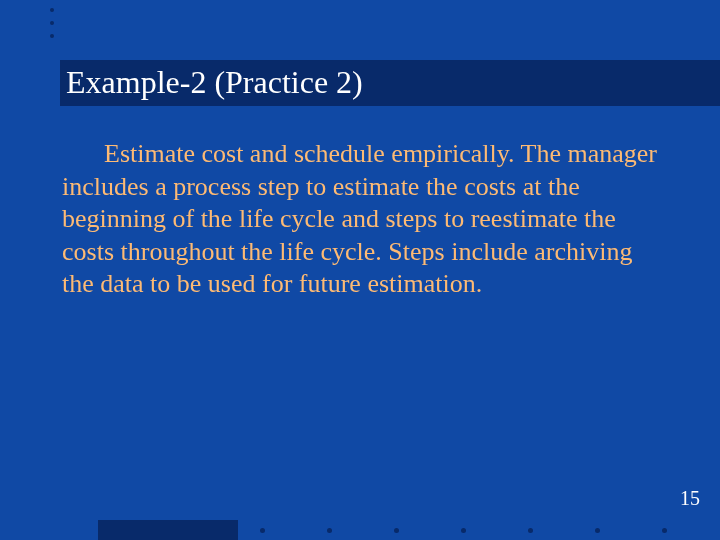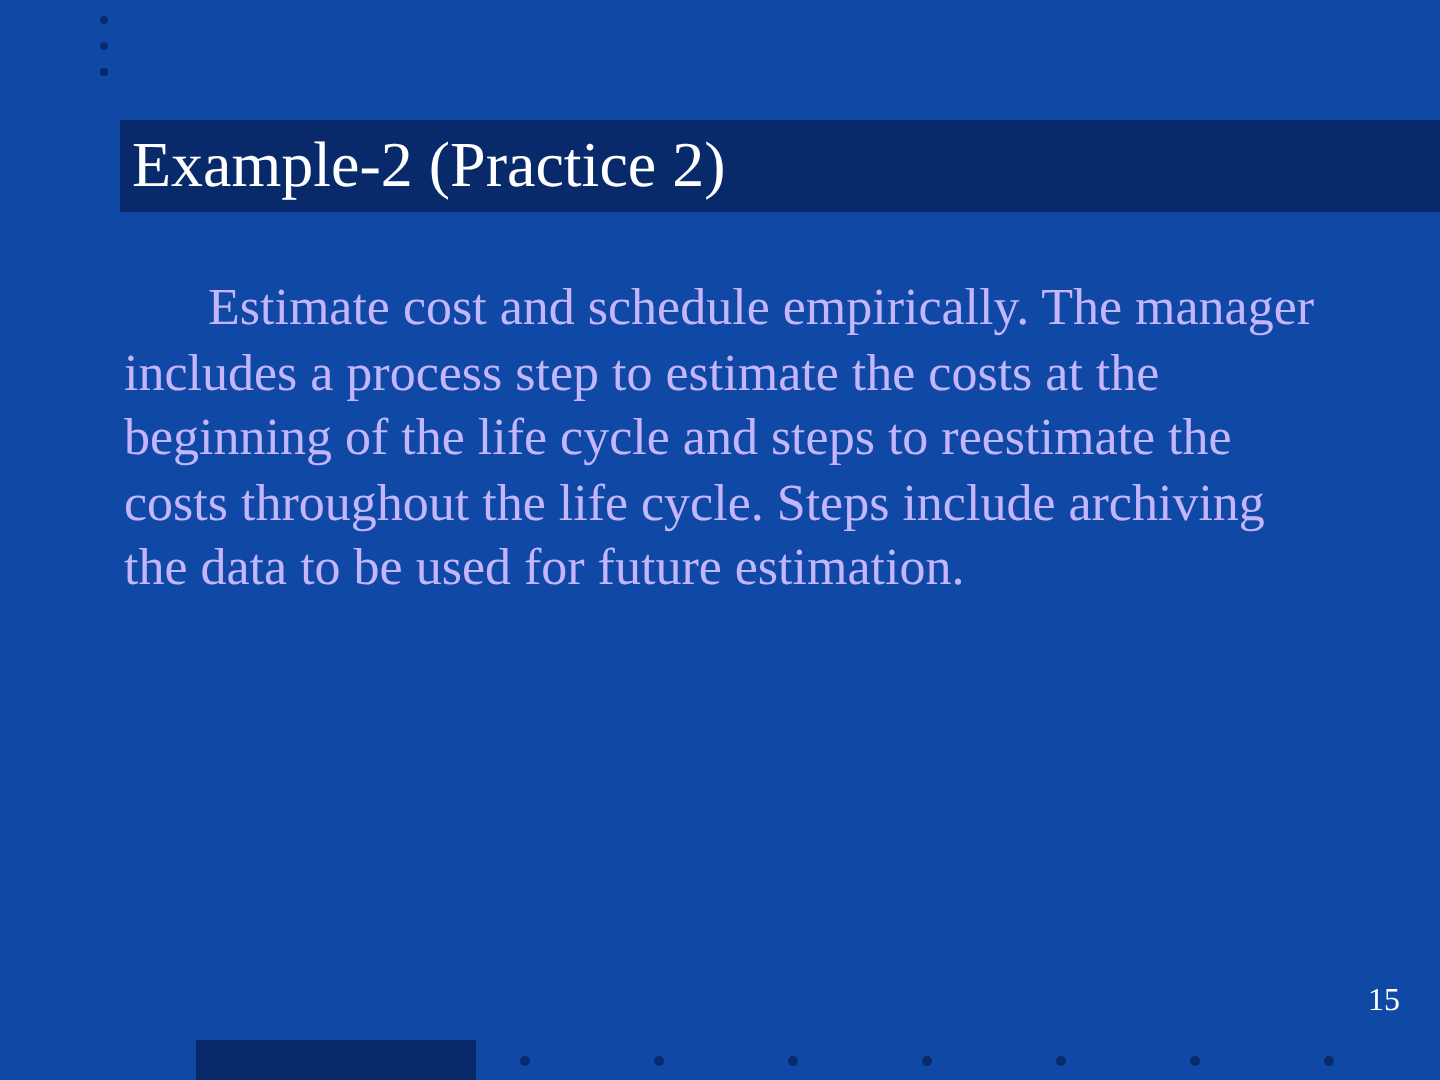--- a/index.html
+++ b/index.html
@@ -43,35 +43,35 @@
     color: #ffffff;
     font-size: 32px;
     line-height: 1.1;
     font-weight: 400;
   }
   .body-text {
     position: absolute;
     left: 62px;
     top: 138px;
     width: 600px;
-    color: #c4b5fd;
+    color: #fdba74;
     font-size: 26px;
     line-height: 1.25;
     text-align: left;
   }
   .body-text .indent {
     display: inline-block;
     width: 42px;
   }
   .page-number {
     position: absolute;
     right: 20px;
     bottom: 30px;
     color: #ffffff;
-    font-size: 16px;
+    font-size: 20px;
   }
   .bottom-bar {
     position: absolute;
     left: 98px;
     bottom: 0;
     width: 140px;
     height: 20px;
     background: #082a6a;
   }
   .bottom-dots {

